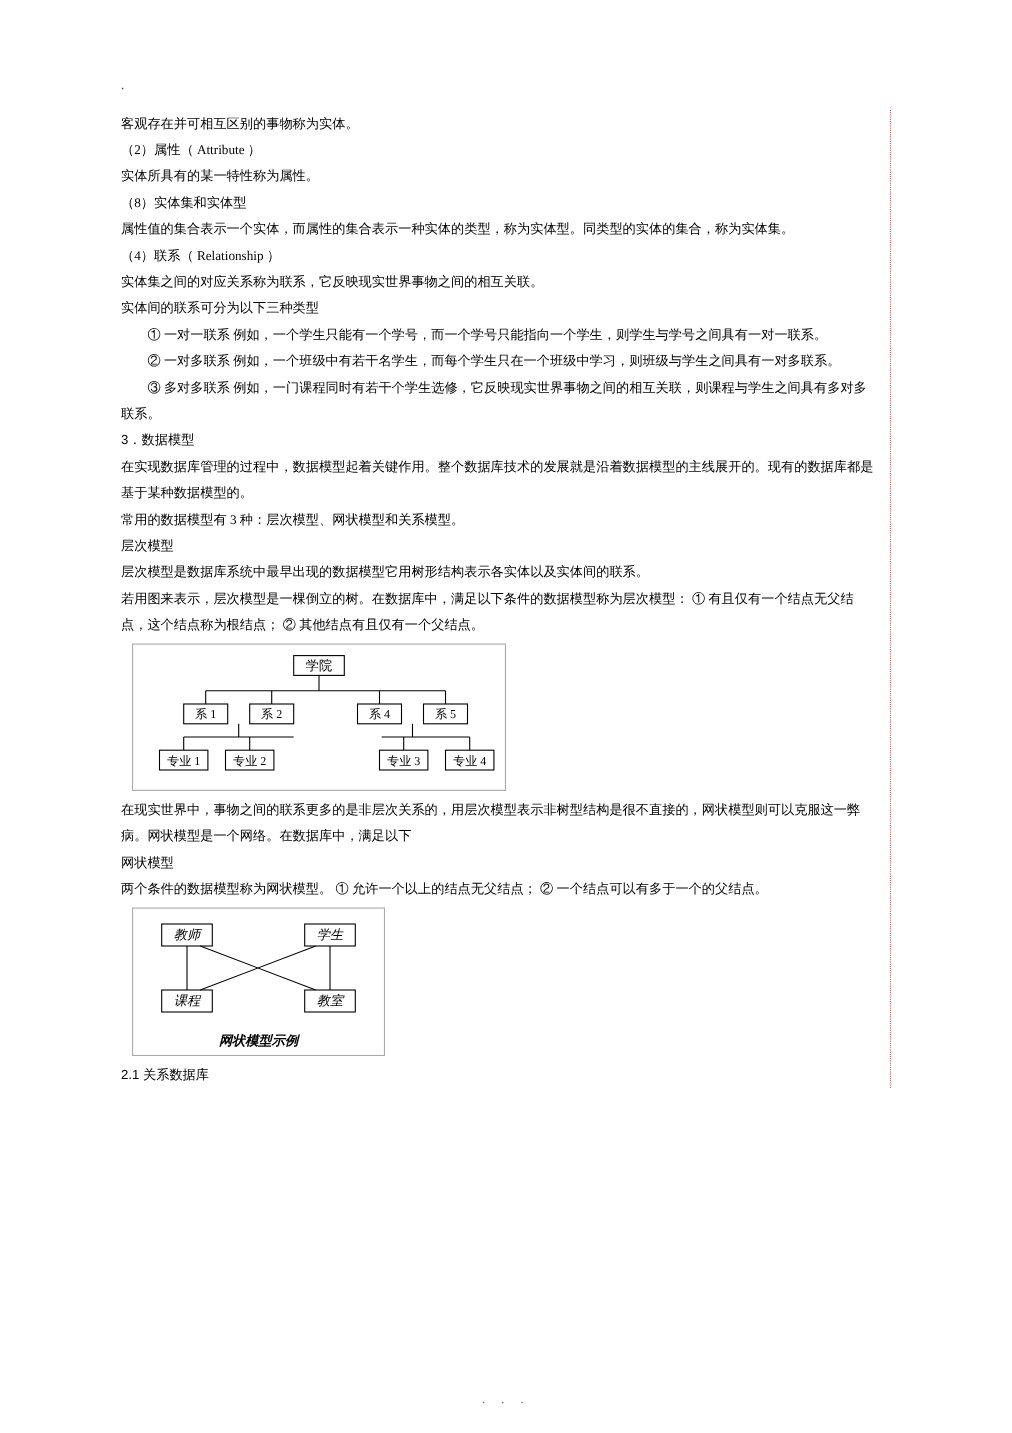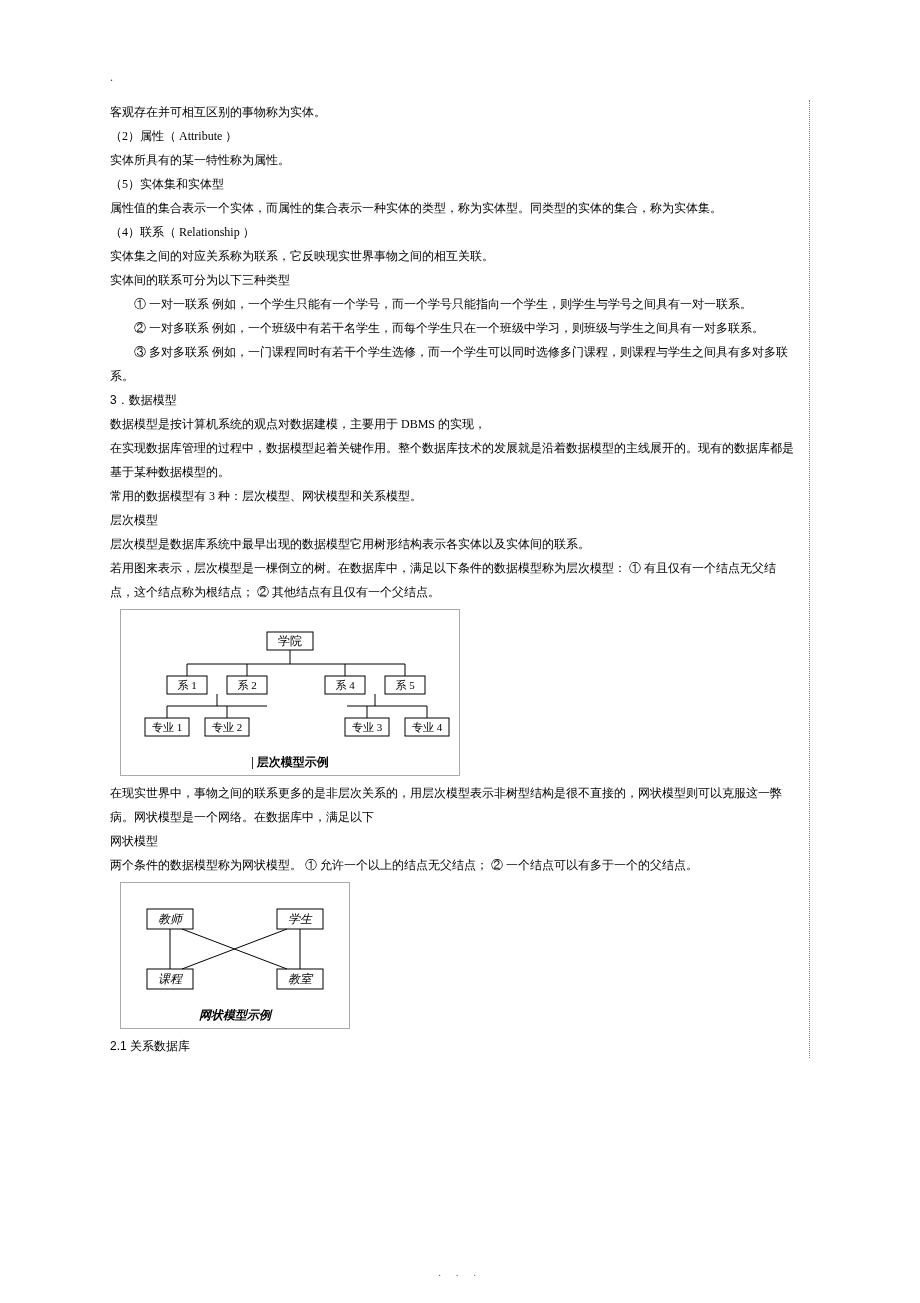--- a/index.html
+++ b/index.html
@@ -36,21 +36,21 @@
   }
   .indent {
     text-indent: 2em;
   }
   .sec-num {
     font-family: Arial, sans-serif;
   }
   .diagram {
     margin: 5px 0 5px 10px;
     border: 1px solid #aaa;
-    padding: 20px 6px 4px 6px;
+    padding: 8px 6px 4px 6px;
     background: #fff;
     width: 340px;
     box-sizing: border-box;
   }
   .diagram2 {
     width: 230px;
     font-style: italic;
   }
   .caption {
     font-size: 12px;
@@ -73,30 +73,29 @@
 </head>
 <body>
 
 <div class="page">
   <div class="dot-mark">.</div>
 
   <div class="content">
     <p>客观存在并可相互区别的事物称为实体。</p>
     <p>（2）属性（ Attribute  ）</p>
     <p>实体所具有的某一特性称为属性。</p>
-    <p>（5）实体集和实体型</p>
+    <p>（8）实体集和实体型</p>
     <p>属性值的集合表示一个实体，而属性的集合表示一种实体的类型，称为实体型。同类型的实体的集合，称为实体集。</p>
     <p>（4）联系（ Relationship  ）</p>
     <p>实体集之间的对应关系称为联系，它反映现实世界事物之间的相互关联。</p>
     <p>实体间的联系可分为以下三种类型</p>
     <p class="indent">①   一对一联系                  例如，一个学生只能有一个学号，而一个学号只能指向一个学生，则学生与学号之间具有一对一联系。</p>
     <p class="indent">②   一对多联系                  例如，一个班级中有若干名学生，而每个学生只在一个班级中学习，则班级与学生之间具有一对多联系。</p>
-    <p class="indent">③   多对多联系                  例如，一门课程同时有若干个学生选修，而一个学生可以同时选修多门课程，则课程与学生之间具有多对多联系。</p>
+    <p class="indent">③   多对多联系                  例如，一门课程同时有若干个学生选修，它反映现实世界事物之间的相互关联，则课程与学生之间具有多对多联系。</p>
     <p><span class="sec-num">3．数据模型</span></p>
-    <p>数据模型是按计算机系统的观点对数据建模，主要用于          DBMS 的实现，</p>
     <p>在实现数据库管理的过程中，数据模型起着关键作用。整个数据库技术的发展就是沿着数据模型的主线展开的。现有的数据库都是基于某种数据模型的。</p>
     <p>常用的数据模型有   3 种：层次模型、网状模型和关系模型。</p>
     <p>层次模型</p>
     <p>层次模型是数据库系统中最早出现的数据模型它用树形结构表示各实体以及实体间的联系。</p>
     <p>若用图来表示，层次模型是一棵倒立的树。在数据库中，满足以下条件的数据模型称为层次模型：   ①   有且仅有一个结点无父结点，这个结点称为根结点；          ②   其他结点有且仅有一个父结点。</p>
 
     <div class="diagram">
       <svg width="326" height="120">
 
         <rect x="140" y="2" width="46" height="18" fill="#fff" stroke="#000"></rect>
@@ -131,21 +130,20 @@
 
         <rect x="18" y="88" width="44" height="18" fill="#fff" stroke="#000"></rect>
         <text x="40" y="101" font-size="11" text-anchor="middle">专业 1</text>
         <rect x="78" y="88" width="44" height="18" fill="#fff" stroke="#000"></rect>
         <text x="100" y="101" font-size="11" text-anchor="middle">专业 2</text>
         <rect x="218" y="88" width="44" height="18" fill="#fff" stroke="#000"></rect>
         <text x="240" y="101" font-size="11" text-anchor="middle">专业 3</text>
         <rect x="278" y="88" width="44" height="18" fill="#fff" stroke="#000"></rect>
         <text x="300" y="101" font-size="11" text-anchor="middle">专业 4</text>
       </svg>
-      <div class="caption">| 层次模型示例</div>
     </div>
 
     <p>在现实世界中，事物之间的联系更多的是非层次关系的，用层次模型表示非树型结构是很不直接的，网状模型则可以克服这一弊病。网状模型是一个网络。在数据库中，满足以下</p>
     <p>网状模型</p>
     <p>两个条件的数据模型称为网状模型。  ① 允许一个以上的结点无父结点；  ② 一个结点可以有多于一个的父结点。</p>
 
     <div class="diagram diagram2">
       <svg width="216" height="100">
         <rect x="20" y="6" width="46" height="20" fill="#fff" stroke="#000"></rect>
         <text x="43" y="20" font-size="12" text-anchor="middle">教师</text>

